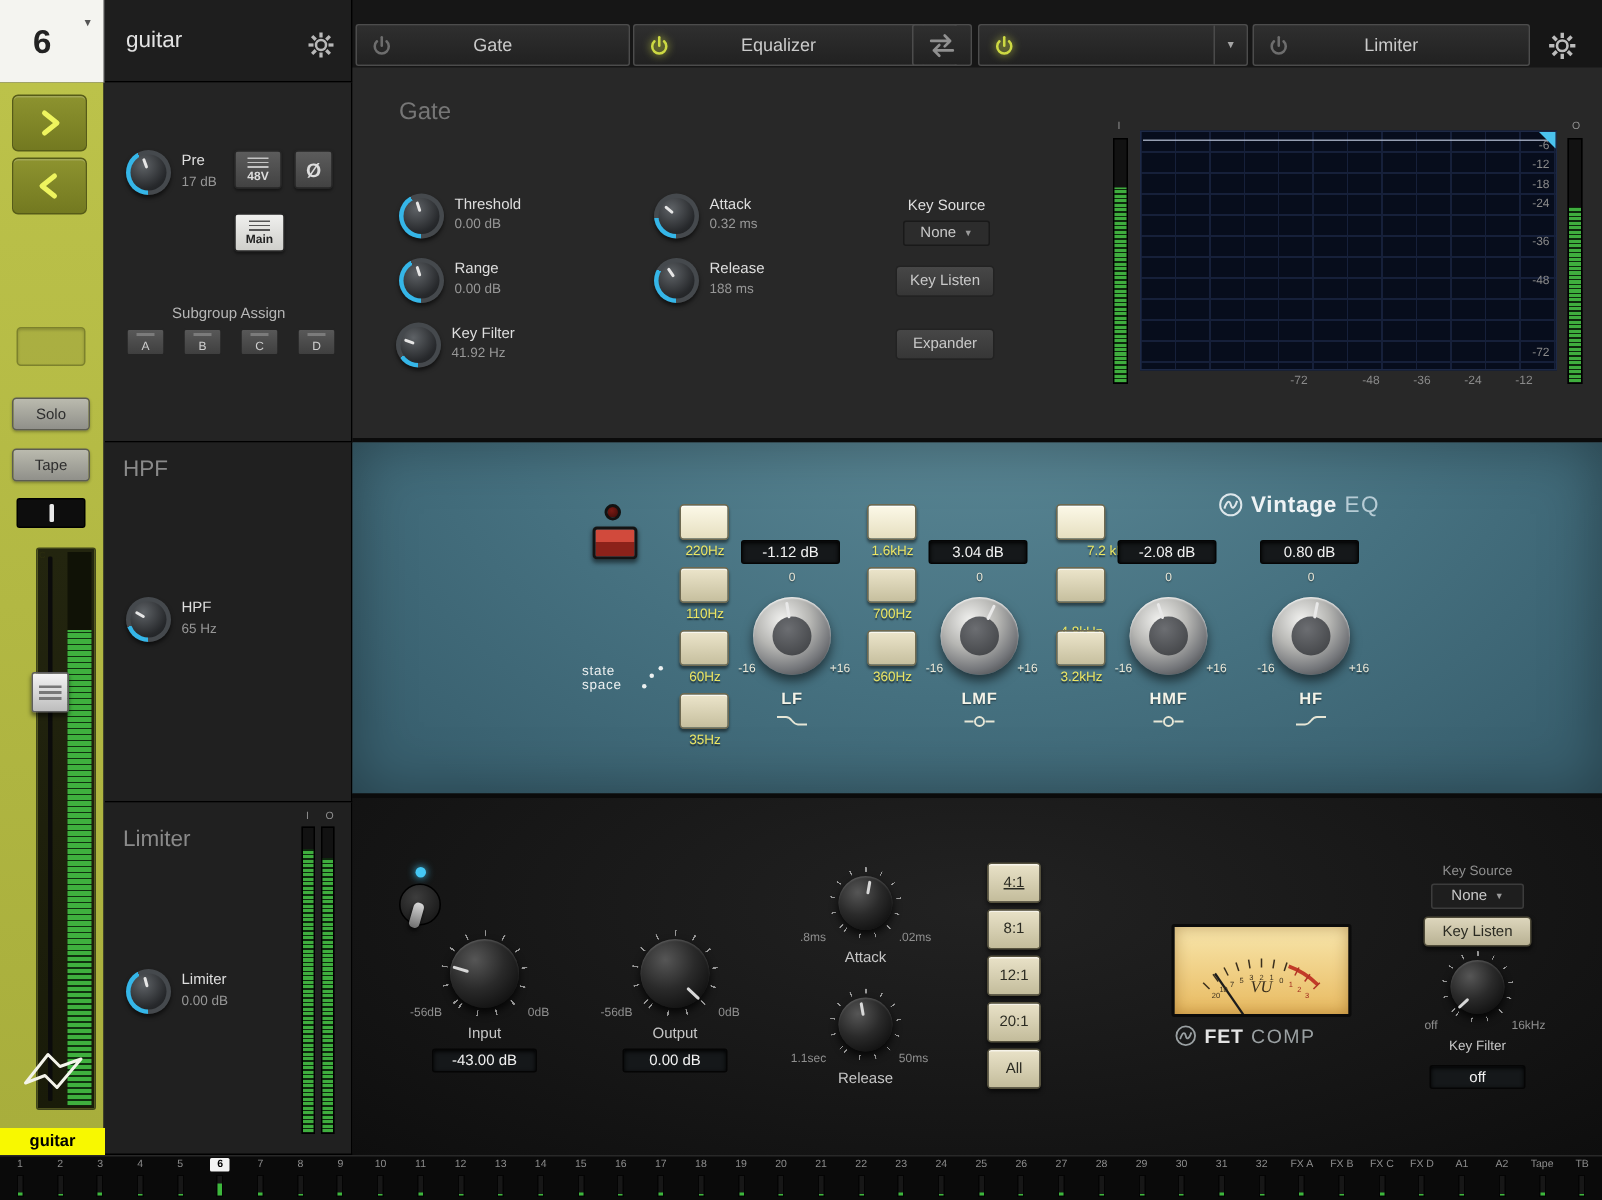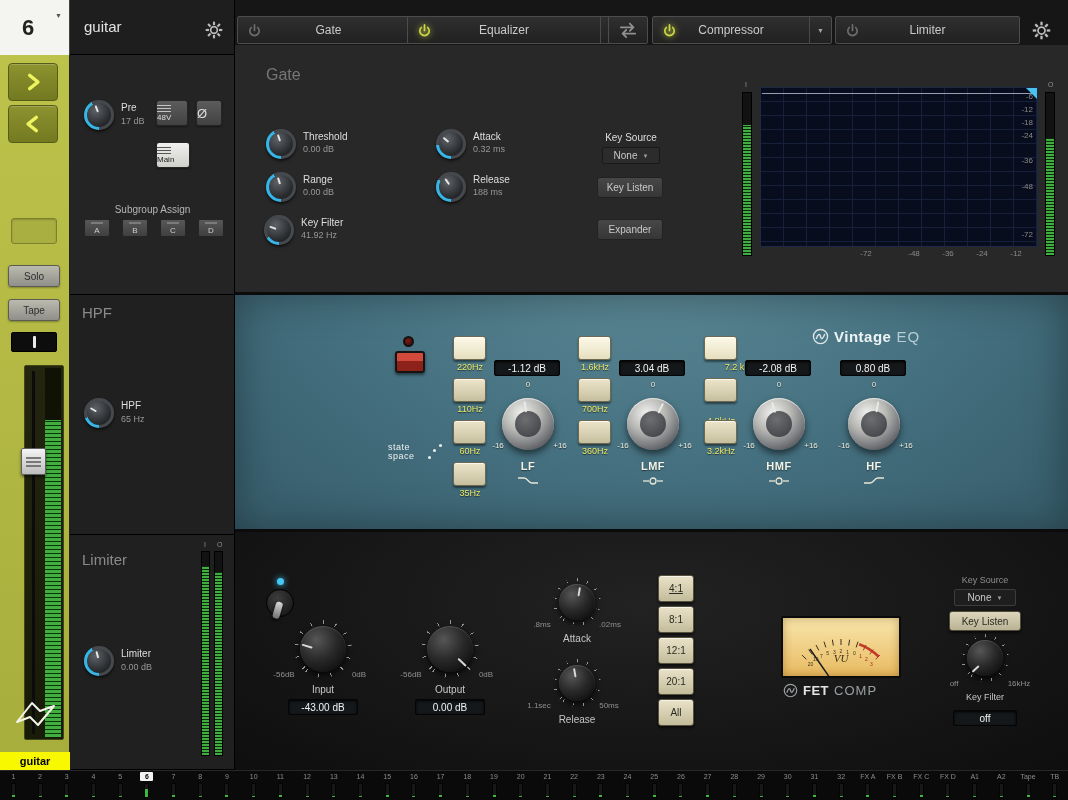--- a/index.html
+++ b/index.html
@@ -33,21 +33,21 @@
   .panel { position:absolute; background:#222; border-right:1px solid #000; border-bottom:1px solid #000; }
   .ptitle { position:absolute; font-size:15px; color:#8a8a8a; }
 
   
   .kb { position:absolute; width:30px; height:30px; border-radius:50%; background:conic-gradient(from 180deg,#35b6e8 0deg var(--deg,140deg),#45494d var(--deg,140deg) 360deg); box-shadow:0 2px 3px rgba(0,0,0,.6); }
   .kb .kcap { position:absolute; inset:3px; border-radius:50%; background:radial-gradient(circle at 36% 30%,#5e6266,#27292c 68%,#1a1c1e); }
   .kb .kcap::after { content:""; position:absolute; left:50%; top:2px; width:2px; height:7px; background:#e6e6e6; border-radius:1px; transform-origin:50% 10px; transform:translateX(-50%) rotate(var(--pt,0deg)); }
   .klabel { position:absolute; font-size:10px; color:#dedede; }
   .kvalue { position:absolute; font-size:9px; color:#979797; }
 
-  .mini-btn { position:absolute; background:linear-gradient(#5c5c5c,#424242); border:1px solid #262626; border-radius:3px; color:#ddd; display:flex; flex-direction:column; align-items:flex-start; justify-content:center; gap:2px; box-shadow:0 1px 2px rgba(0,0,0,.4); }
+  .mini-btn { position:absolute; background:linear-gradient(#5c5c5c,#424242); border:1px solid #262626; border-radius:3px; color:#ddd; display:flex; flex-direction:column; align-items:center; justify-content:center; gap:2px; box-shadow:0 1px 2px rgba(0,0,0,.4);font-weight:bold; }
   .mini-btn.light { background:linear-gradient(#f0f0ee,#cfcfcb); color:#222; }
   .lines-glyph { width:14px; height:7px; background:repeating-linear-gradient(to bottom,#c4c4c4 0 1px,transparent 1px 3px); }
   .mini-btn.light .lines-glyph { background:repeating-linear-gradient(to bottom,#555 0 1px,transparent 1px 3px); }
   .mini-btn .cap-txt { font-size:8px; line-height:8px; }
   .sub-label { position:absolute; font-size:10px; color:#b5b5b5; text-align:center; }
   .sub-btn { position:absolute; width:26px; height:18px; background:linear-gradient(#585858,#3f3f3f); border:1px solid #242424; border-radius:2px; color:#cfcfcf; font-size:8px; display:flex; align-items:flex-end; justify-content:center; padding-bottom:1px; }
   .sub-btn::before { content:""; position:absolute; top:2px; left:6px; right:6px; height:2px; background:#7b7b7b; }
 
   .mlabel { position:absolute; font-size:7px; color:#8f8f8f; }
   .meter-v { position:absolute; background:#121212; border:1px solid #000; display:flex; align-items:flex-end; }
@@ -224,39 +224,38 @@
   <div class="klabel" style="left:121px;top:648px;">Limiter</div>
   <div class="kvalue" style="left:121px;top:662px;">0.00 dB</div>
 
   <div class="tab" style="left:237px;width:183px;">
     <span class="pwr"><svg width="15" height="15" viewBox="0 0 16 16">
           <path d="M8 2v6" stroke="#6d6d6d" stroke-width="1.8" stroke-linecap="round"></path>
           <path d="M4.6 4.8a5 5 0 1 0 6.8 0" fill="none" stroke="#6d6d6d" stroke-width="1.8" stroke-linecap="round"></path>
         </svg></span>
     <span class="tab-label">Gate</span>
   </div>
-  <div class="tab" style="left:407px;width:216px;">
+  <div class="tab" style="left:422px;width:216px;">
     <span class="pwr lit"><svg width="15" height="15" viewBox="0 0 16 16">
           <path d="M8 2v6" stroke="#cdd943" stroke-width="1.8" stroke-linecap="round"></path>
           <path d="M4.6 4.8a5 5 0 1 0 6.8 0" fill="none" stroke="#cdd943" stroke-width="1.8" stroke-linecap="round"></path>
         </svg></span>
     <span class="tab-label" style="right:22px;">Equalizer</span>
     <span class="caret-box">▼</span>
   </div>
   <div class="swap-btn">
     <svg width="22" height="18" viewBox="0 0 24 20">
         <path d="M4 7 h14 M18 7 l-4 -4 M18 7 l-4 4 M20 14 h-14 M6 14 l4 -4 M6 14 l4 4" fill="none" stroke="#909090" stroke-width="2" stroke-linecap="round" stroke-linejoin="round"></path>
       </svg>
   </div>
   <div class="tab" style="left:652px;width:180px;">
     <span class="pwr lit"><svg width="15" height="15" viewBox="0 0 16 16">
           <path d="M8 2v6" stroke="#cdd943" stroke-width="1.8" stroke-linecap="round"></path>
           <path d="M4.6 4.8a5 5 0 1 0 6.8 0" fill="none" stroke="#cdd943" stroke-width="1.8" stroke-linecap="round"></path>
         </svg></span>
-    <span class="tab-label" style="right:22px;">Compressor</span>
     <span class="caret-box">▼</span>
   </div>
   <div class="tab" style="left:835px;width:185px;">
     <span class="pwr"><svg width="15" height="15" viewBox="0 0 16 16">
           <path d="M8 2v6" stroke="#6d6d6d" stroke-width="1.8" stroke-linecap="round"></path>
           <path d="M4.6 4.8a5 5 0 1 0 6.8 0" fill="none" stroke="#6d6d6d" stroke-width="1.8" stroke-linecap="round"></path>
         </svg></span>
     <span class="tab-label">Limiter</span>
   </div>
   <div class="gear-btn" style="left:1026px;top:17px;width:30px;height:26px;">

